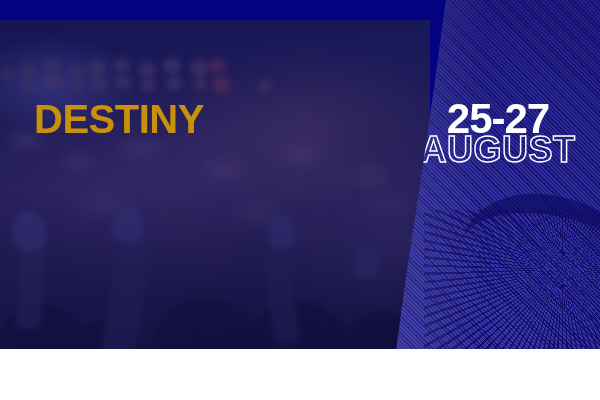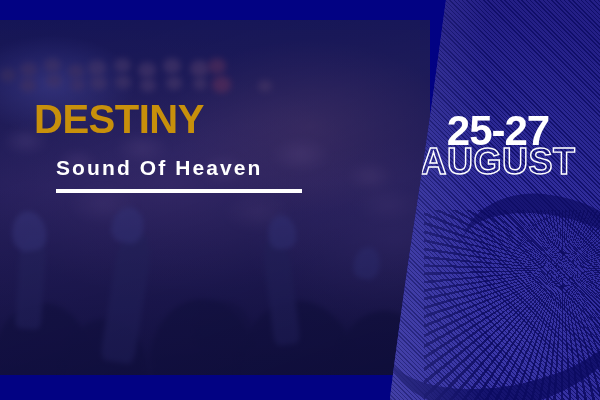--- a/index.html
+++ b/index.html
@@ -8,21 +8,21 @@
     padding: 0;
     background: #ffffff;
   }
   body {
     font-family: "Liberation Sans", sans-serif;
   }
 
   .flyer {
     position: relative;
     width: 600px;
-    height: 400px;
+    height: 349px;
     overflow: hidden;
     background: #0c4a6e;
   }
 
   
   .frame {
     position: absolute;
     inset: 0;
     background: #020283;
     z-index: 0;
@@ -236,21 +236,21 @@
     top: 0;
     width: 96px;
     height: 100%;
     background: linear-gradient(90deg, rgba(140,140,215,0.22), rgba(140,140,215,0) 100%);
   }
 
   
   .date-block {
     position: absolute;
     left: 0;
-    top: 112px;
+    top: 100px;
     width: 100%;
     text-align: center;
     z-index: 7;
     pointer-events: none;
   }
   .date-range {
     font-weight: bold;
     font-size: 42px;
     line-height: 0.92;
     letter-spacing: -1px;
@@ -327,24 +327,20 @@
       <i class="hand" style="left:268px; bottom:126px; width:28px;  height:34px;  transform:rotate(-6deg);"></i>
       <i class="hand" style="left:354px; bottom:96px;  width:26px;  height:32px;  transform:rotate(10deg);"></i>
     </div>
 
     <div class="photo-tint"></div>
     <div class="photo-tint2"></div>
   </div>
 
   <div class="headline">
     <div class="title-line">DESTINY</div>
-    <div class="subtitle-wrap">
-      <div class="subtitle">Sound Of Heaven</div>
-      <div class="subtitle-rule"></div>
-    </div>
   </div>
 
   <div class="date-panel">
     <div class="panel-fill"></div>
     <div class="panel-stripes"></div>
     <div class="panel-burst"></div>
     <div class="swoosh-a"></div>
     <div class="swoosh-b"></div>
     <div class="panel-glow"></div>
 

